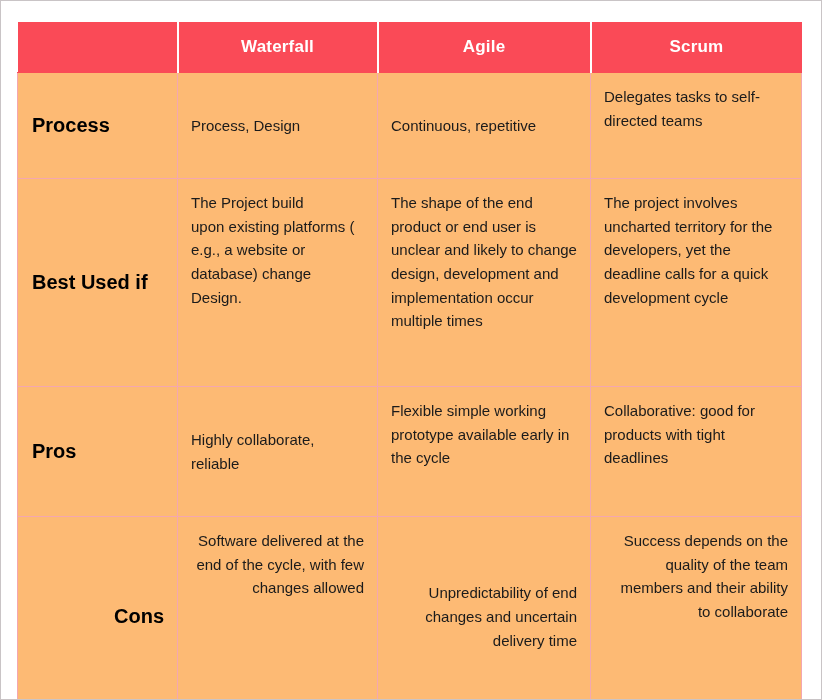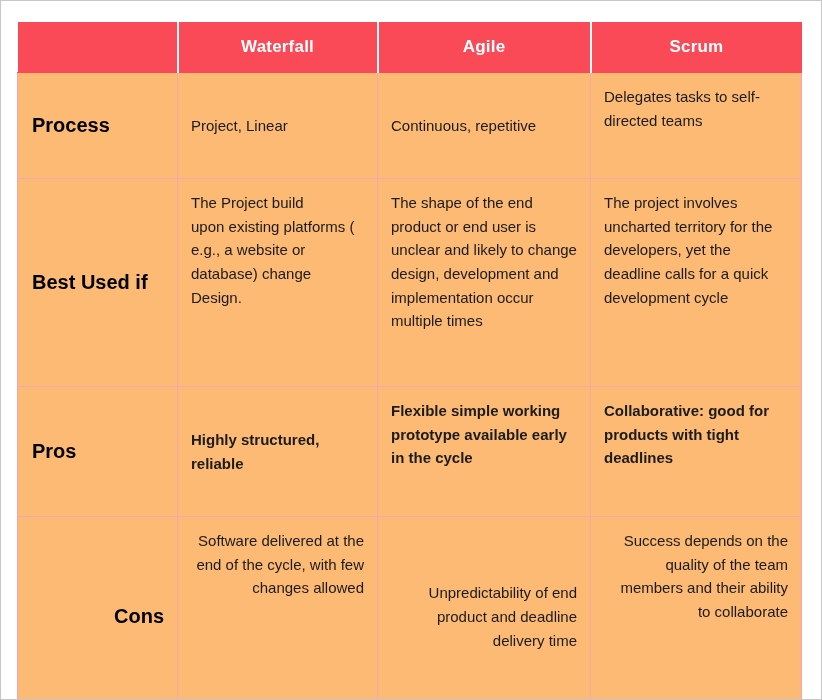--- a/index.html
+++ b/index.html
@@ -77,21 +77,21 @@
     vertical-align: top;
   }
   #comparison-table tbody td .cell-text {
     display: block;
     white-space: pre-line;
   }
 
   
   tr.row-process    td { height: 106px; }
   tr.row-bestused   td { height: 208px; }
-  tr.row-pros       td { height: 130px; font-weight: bold; }
+  tr.row-pros       td { height: 130px; }
   tr.row-cons       td { height: 201px; text-align: right; }
 </style>
 </head>
 <body>
 
 <div id="page-frame">
 
   <table id="comparison-table">
     <colgroup>
       <col class="c-label">
@@ -107,21 +107,21 @@
         <th>Agile</th>
         <th>Scrum</th>
       </tr>
     </thead>
 
     <tbody>
 
       <tr class="row-process">
         <td class="row-label">Process</td>
         <td>
-          <span class="cell-text">Project, Linear</span>
+          <span class="cell-text">Process, Design</span>
         </td>
         <td>
           <span class="cell-text">Continuous, repetitive</span>
         </td>
         <td class="v-top">
           <span class="cell-text">Delegates tasks to self-directed teams</span>
         </td>
       </tr>
 
       <tr class="row-bestused">
@@ -134,37 +134,37 @@
           <span class="cell-text">The shape of the end product or end user is unclear and likely to change design, development and implementation occur multiple times</span>
         </td>
         <td class="v-top">
           <span class="cell-text">The project involves uncharted territory for the developers, yet the deadline calls for a quick development cycle</span>
         </td>
       </tr>
 
       <tr class="row-pros">
         <td class="row-label">Pros</td>
         <td>
-          <span class="cell-text">Highly structured, reliable</span>
+          <span class="cell-text">Highly collaborate, reliable</span>
         </td>
         <td class="v-top">
           <span class="cell-text">Flexible simple working prototype available early in the cycle</span>
         </td>
         <td class="v-top">
           <span class="cell-text">Collaborative: good for products with tight deadlines</span>
         </td>
       </tr>
 
       <tr class="row-cons">
         <td class="row-label">Cons</td>
         <td class="v-top">
           <span class="cell-text">Software delivered at the end of the cycle, with few changes allowed</span>
         </td>
         <td>
-          <span class="cell-text">Unpredictability of end product and deadline delivery time</span>
+          <span class="cell-text">Unpredictability of end changes and uncertain delivery time</span>
         </td>
         <td class="v-top">
           <span class="cell-text">Success depends on the quality of the team members and their ability to collaborate</span>
         </td>
       </tr>
 
     </tbody>
   </table>
 
 </div>

